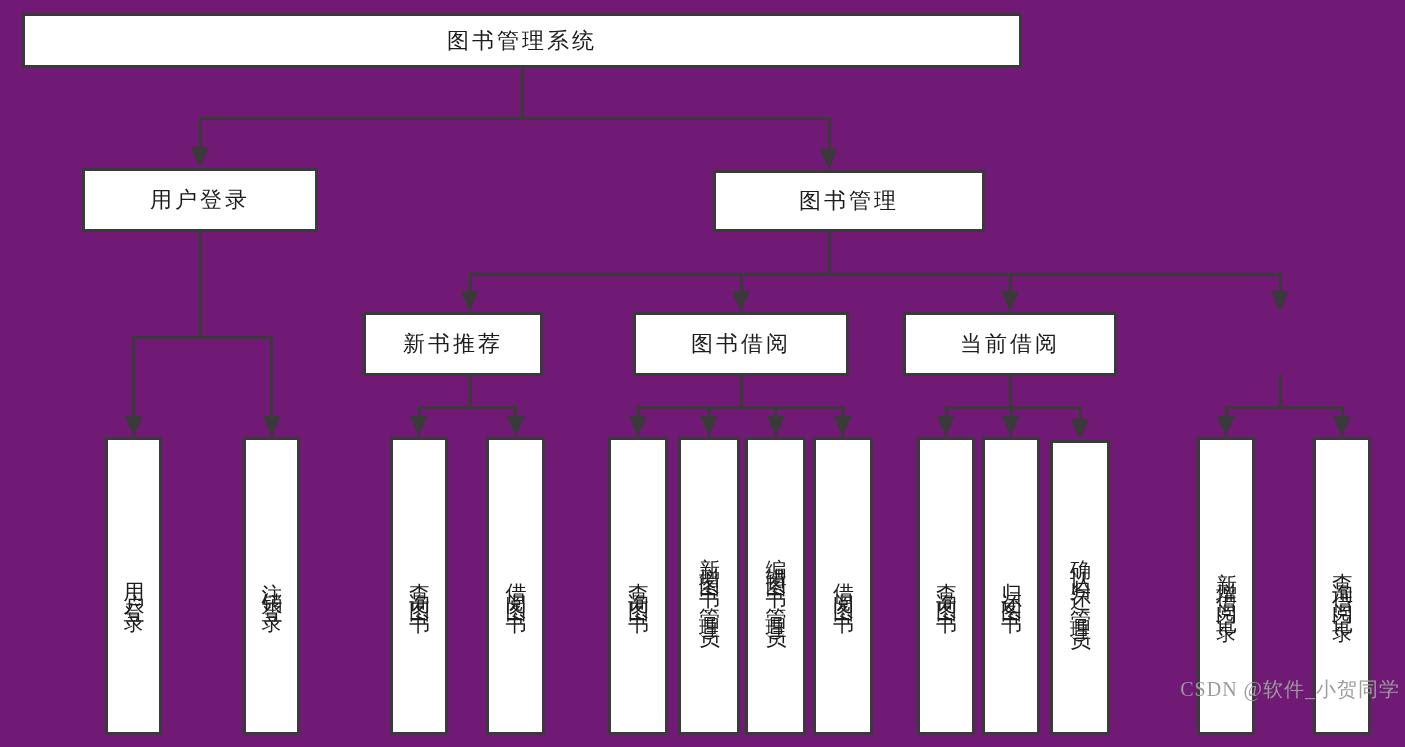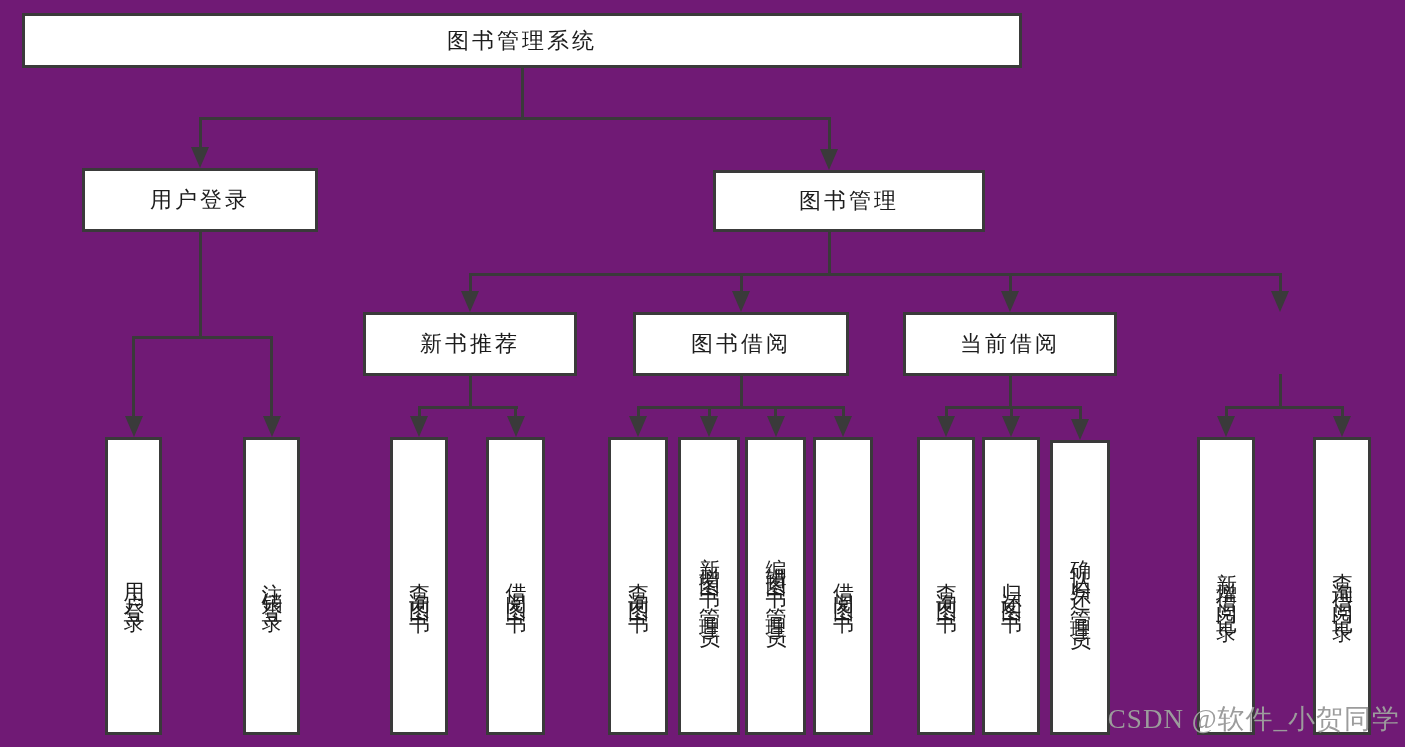--- a/index.html
+++ b/index.html
@@ -17,41 +17,41 @@
     font-size:21px;letter-spacing:10px;line-height:1;white-space:nowrap;
   }
   .hline{position:absolute;height:3px;background:#3a3a3a;}
   .vline{position:absolute;width:3px;background:#3a3a3a;}
   .ah{
     position:absolute;width:0;height:0;
     border-left:9px solid transparent;border-right:9px solid transparent;
     border-top:21px solid #3a3a3a;
   }
   .watermark{
-    position:absolute;top:701px;right:5px;font-size:27px;color:#9c9c9c;
+    position:absolute;top:676px;right:5px;font-size:20px;color:#9c9c9c;
     letter-spacing:1px;white-space:nowrap;z-index:5;
   }
 </style>
 </head>
 <body>
 
 <div id="stage">
 
   <div class="n" style="left:22px;top:13px;width:1000px;height:55px;">
     <span class="hlabel">图书管理系统</span>
   </div>
 
   <div class="n" style="left:82px;top:168px;width:236px;height:64px;">
     <span class="hlabel">用户登录</span>
   </div>
   <div class="n" style="left:713px;top:170px;width:272px;height:62px;">
     <span class="hlabel">图书管理</span>
   </div>
 
-  <div class="n" style="left:363px;top:312px;width:214px;height:64px;">
+  <div class="n" style="left:363px;top:312px;width:180px;height:64px;">
     <span class="hlabel">新书推荐</span>
   </div>
   <div class="n" style="left:903px;top:312px;width:214px;height:64px;">
     <span class="hlabel">当前借阅</span>
   </div>
   <div class="n" style="left:633px;top:312px;width:216px;height:64px;">
     <span class="hlabel">图书借阅</span>
   </div>
 
   <div class="n" style="left:105px;top:437px;width:57px;height:298px;">

